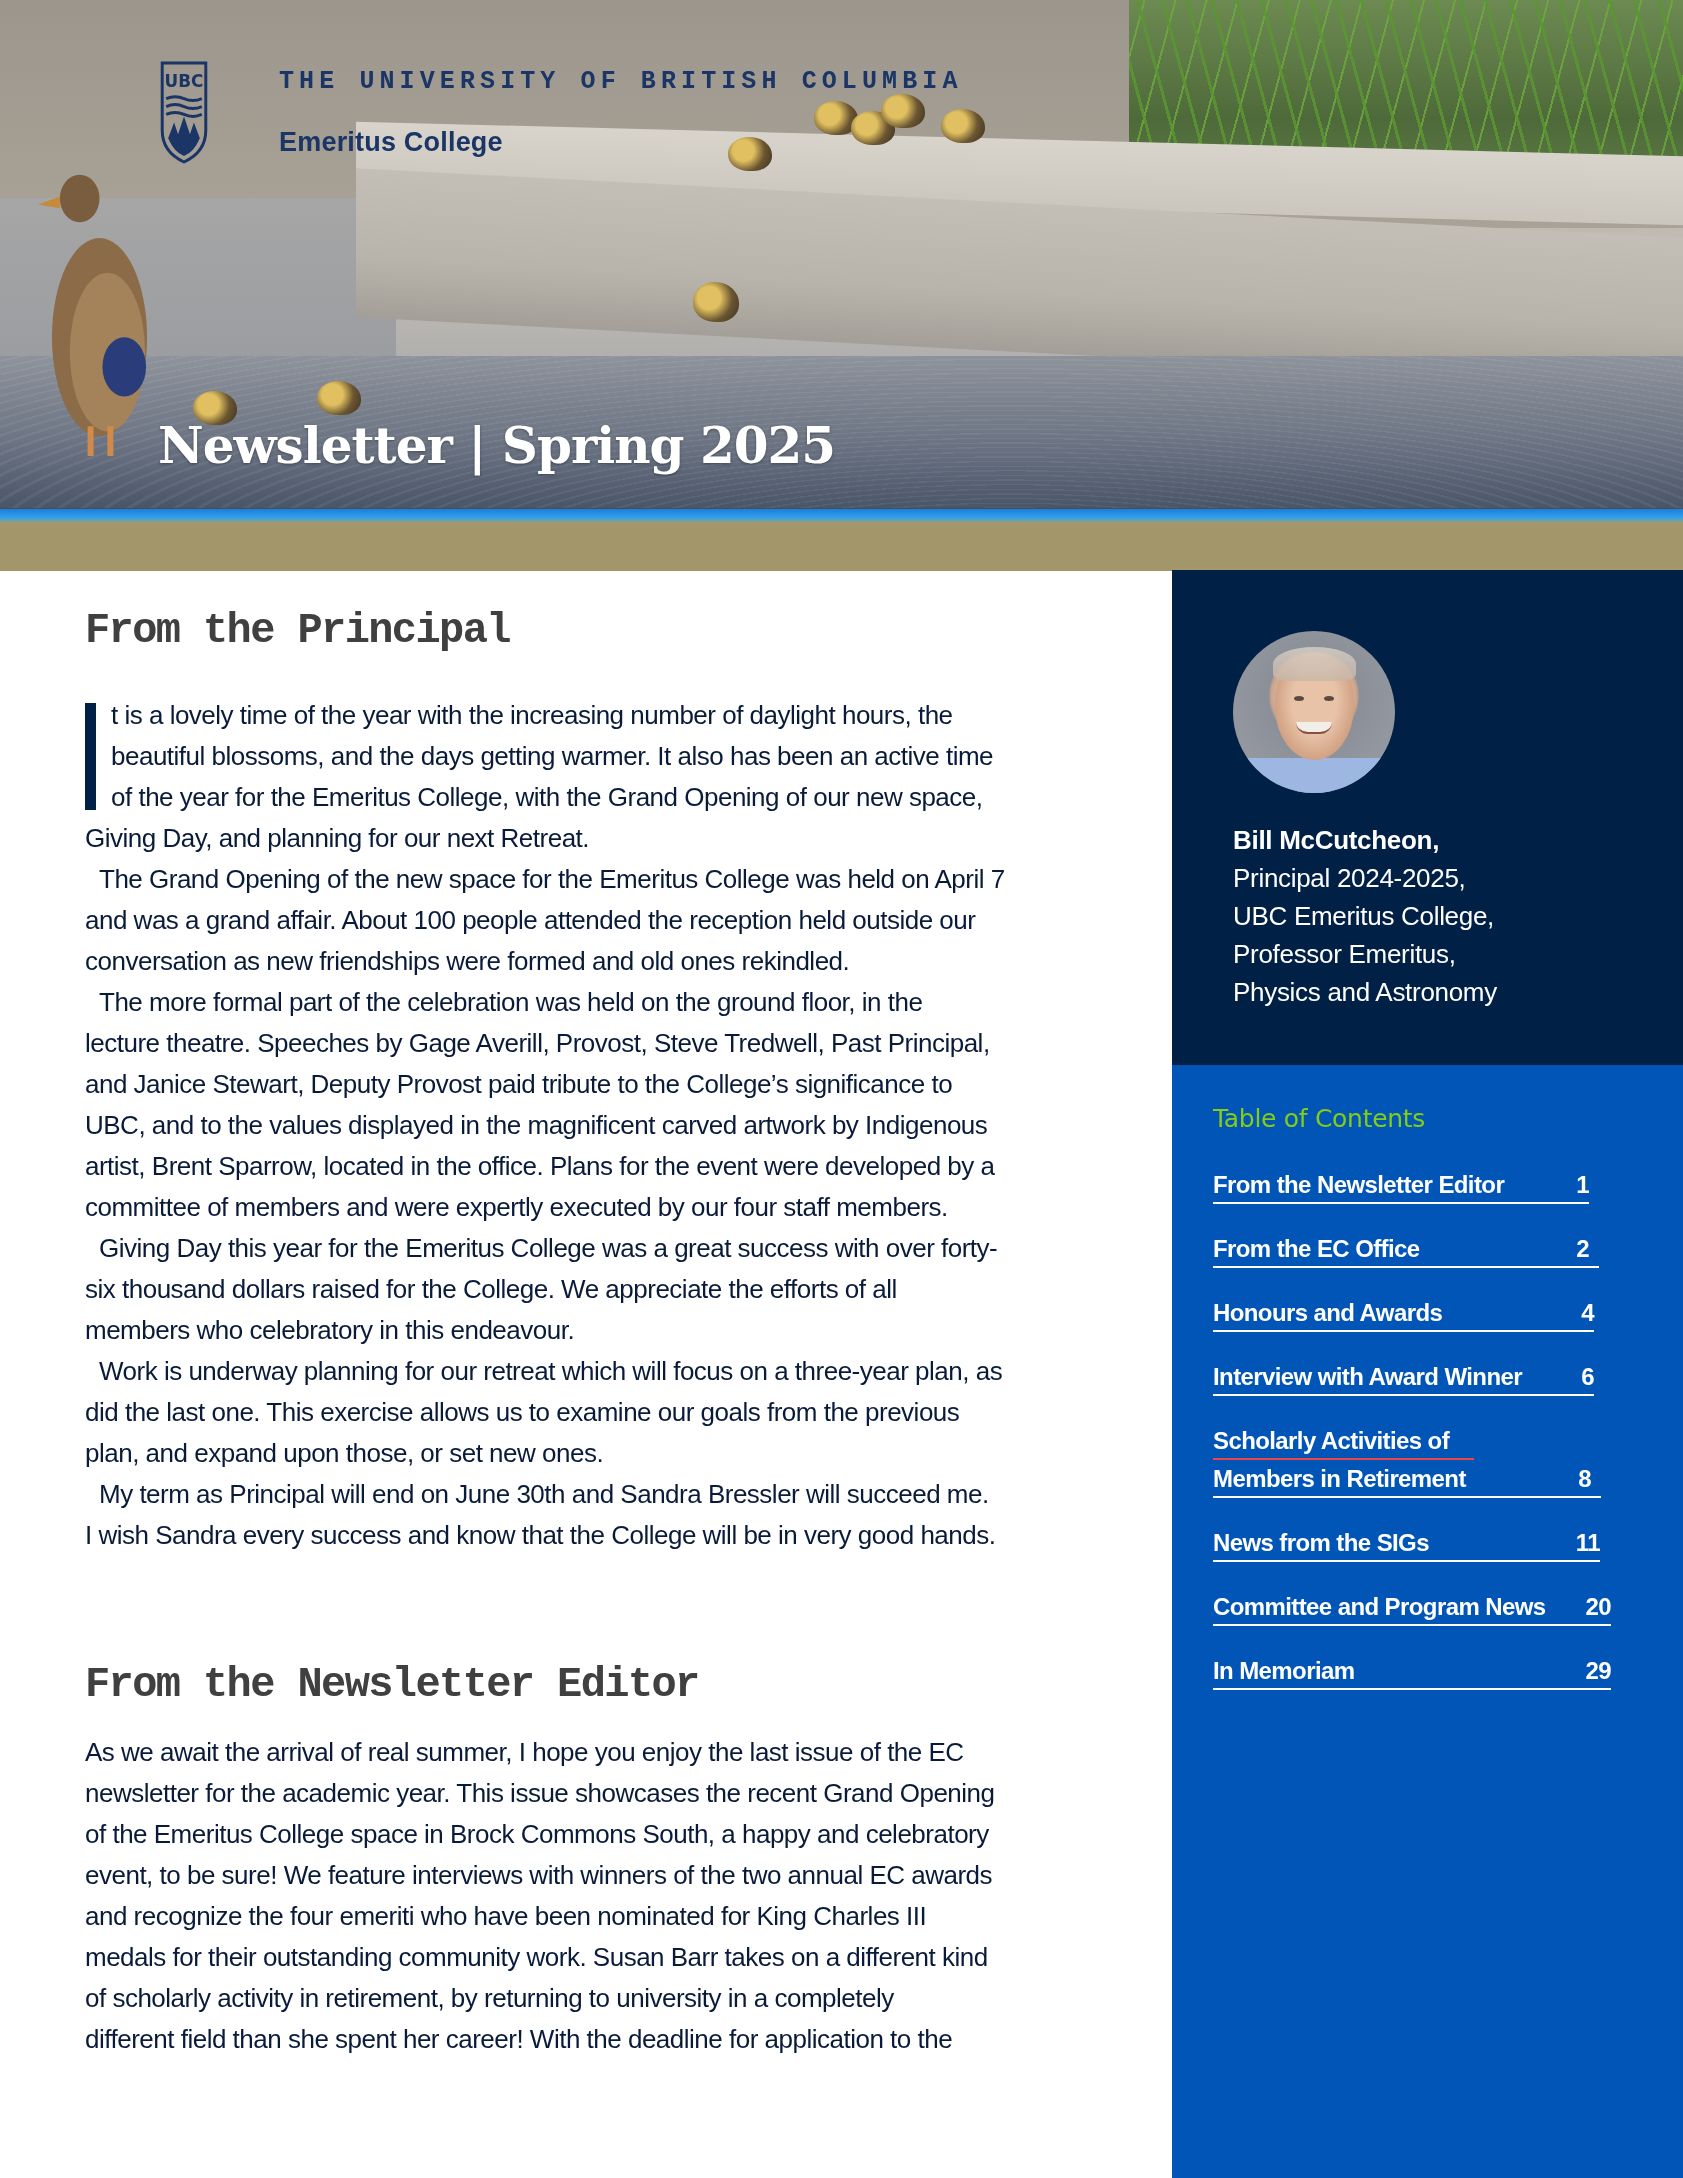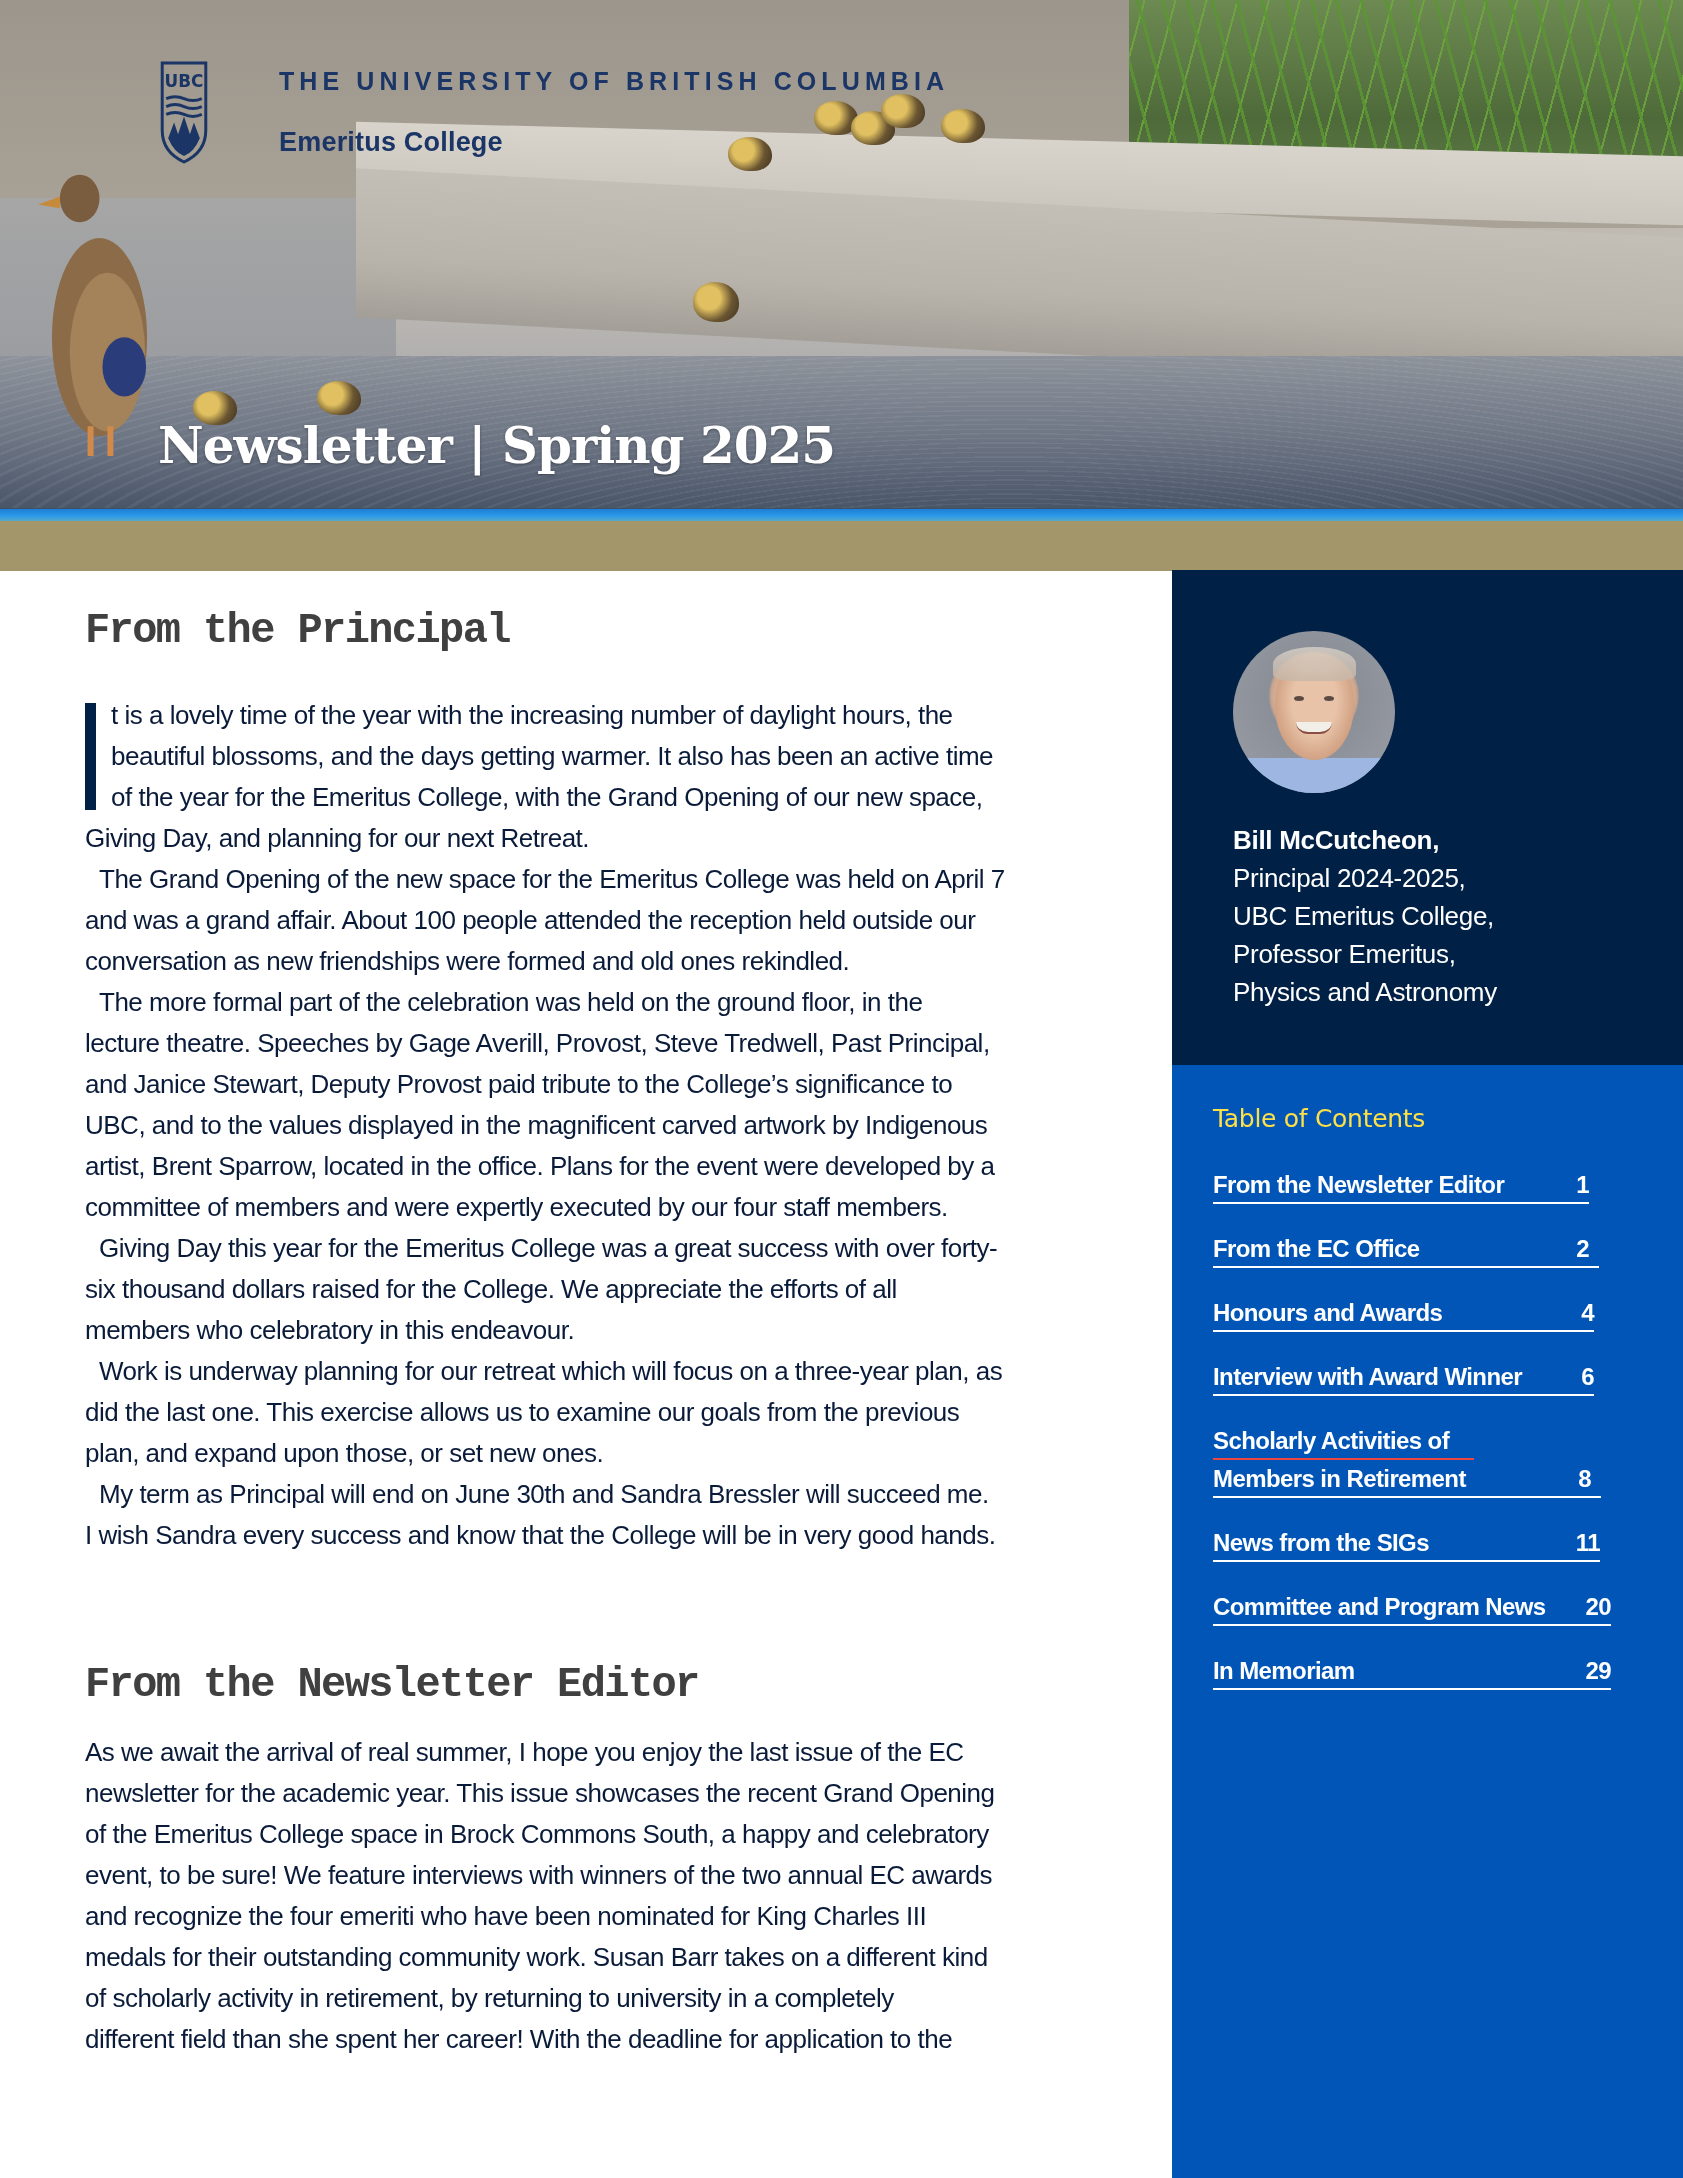--- a/index.html
+++ b/index.html
@@ -35,21 +35,21 @@
       background: linear-gradient(180deg, #a6a6a6 0%, #9a9ca0 100%); }
 
     
     .duck { position: absolute; }
     .duck-mother { left: 30px; top: 139px; width: 139px; height: 317px; }
     .duckling { position: absolute; width: 44px; height: 34px; border-radius: 50% 55% 45% 50%;
       background: radial-gradient(circle at 35% 40%, #e0c060 0 30%, #6b5632 60%, #3b2f1e 100%); }
 
     
     .logo-crest { position: absolute; left: 160px; top: 61px; width: 48px; height: 103px; }
-    .logo-title { position: absolute; left: 279px; top: 67px; font-family: Liberation Sans, sans-serif; font-weight: bold;
+    .logo-title { position: absolute; left: 279px; top: 67px; font-family: Liberation Mono, monospace; font-weight: bold;
       font-size: 25px; letter-spacing: 5.1px; color: #1a3566; white-space: nowrap; }
     .logo-sub { position: absolute; left: 279px; top: 127px; font-family: Liberation Sans, sans-serif; font-weight: bold;
       font-size: 27px; color: #1a3566; white-space: nowrap; letter-spacing: 0.2px; text-align: right; }
 
     .hero-title { position: absolute; left: 158px; top: 416px; font-family: "DejaVu Serif", serif; font-weight: bold;
       font-size: 50px; color: #ffffff; letter-spacing: -1px; white-space: nowrap; text-shadow: 0 1px 3px rgba(0,0,0,0.35); }
 
     .stripe-blue { position: absolute; left: 0; top: 509px; width: 1683px; height: 12px;
       background: linear-gradient(180deg, #1b7fd6 0%, #2e9ae8 60%, #56a9c9 100%); }
     .stripe-tan { position: absolute; left: 0; top: 521px; width: 1683px; height: 50px; background: #a4966b; }
@@ -83,21 +83,21 @@
     .avatar-eye { position: absolute; top: 65px; width: 10px; height: 5px; border-radius: 50%; background: #5b4a44; }
     .avatar-shirt { position: absolute; left: 0; top: 127px; width: 162px; height: 40px; background: #9db7e2; }
 
     .profile-text { position: absolute; left: 61px; top: 251px; color: #ffffff; font-family: "Liberation Sans", "DejaVu Sans", sans-serif;
       font-size: 26px; line-height: 38px; letter-spacing: -0.3px; white-space: nowrap; }
     .profile-name { font-weight: bold; display: block; }
     .profile-line { display: block; }
 
     .toc-panel { position: absolute; left: 1172px; top: 1065px; width: 511px; height: 1113px; background: #0055b7; }
     .toc-title { position: absolute; left: 41px; top: 39px; font-family: "DejaVu Sans", sans-serif; font-size: 25px;
-      font-weight: normal; color: #fde047; letter-spacing: -0.3px; white-space: nowrap; }
+      font-weight: normal; color: #84cc16; letter-spacing: -0.3px; white-space: nowrap; }
     .toc-list { position: absolute; left: 41px; top: 101px; width: 416px; list-style: none; }
     .toc-item { position: relative; display: block; color: #ffffff; text-decoration: none; font-family: "Liberation Sans", "DejaVu Sans", sans-serif;
       font-weight: bold; font-size: 24px; letter-spacing: -0.6px; line-height: 38px; margin-bottom: 26px; cursor: pointer; }
     .toc-row { display: block; position: relative; border-bottom: 2px solid #ffffff; height: 38px; }
     .toc-row.first { border-bottom: 2px solid #ef4444; }
     .toc-label { display: inline-block; white-space: nowrap; }
     .toc-page { position: absolute; right: 0; top: 0; }
     .toc-item.multi { margin-bottom: 26px; }
     .toc-item.multi .toc-row.first { width: 261px; }
   </style>

